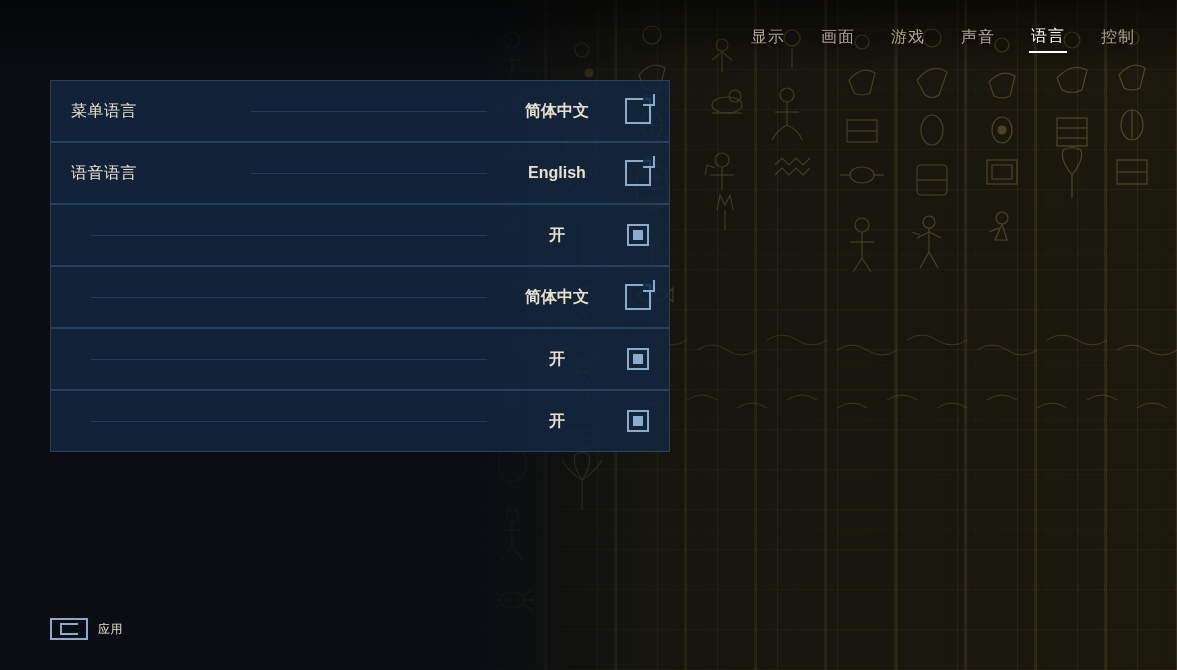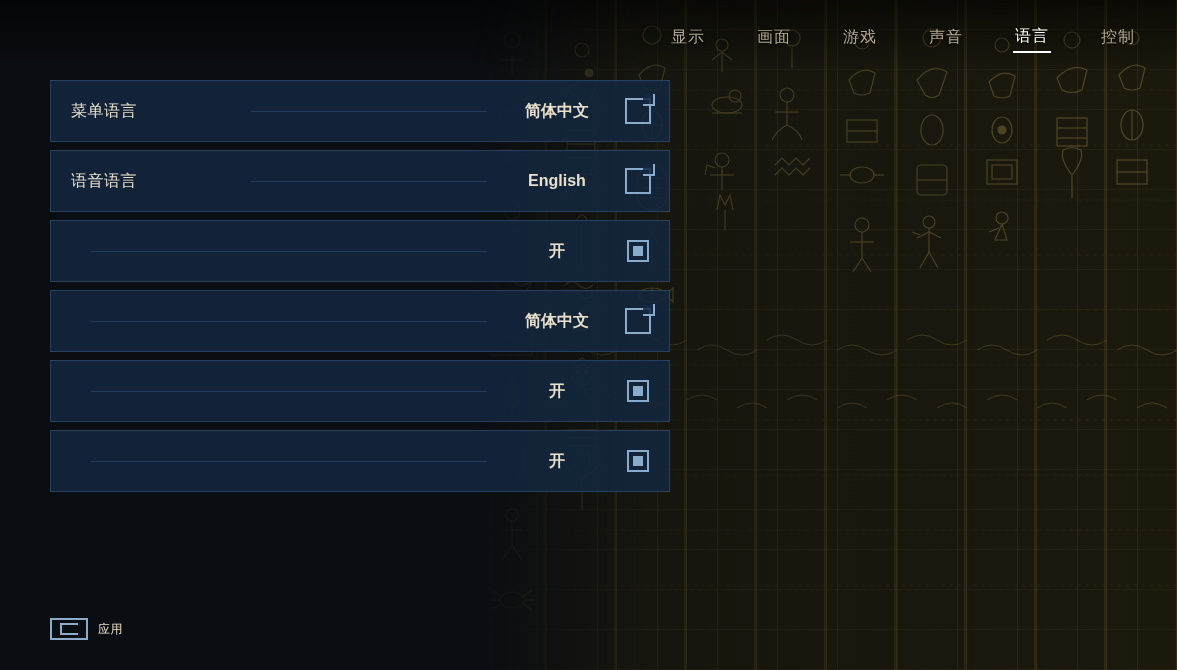--- a/index.html
+++ b/index.html
@@ -68,21 +68,21 @@
       display: flex;
       align-items: center;
       justify-content: flex-end;
       padding-right: 40px;
       z-index: 10;
       background: linear-gradient(to bottom, rgba(0,0,0,0.6) 0%, transparent 100%);
     }
 
     .nav-items {
       display: flex;
-      gap: 48px;
+      gap: 32px;
       align-items: center;
     }
 
     .nav-item {
       color: #b0a890;
       font-size: 16px;
       cursor: pointer;
       padding: 4px 2px;
       letter-spacing: 1px;
       text-shadow: 0 1px 3px rgba(0,0,0,0.8);
@@ -100,21 +100,21 @@
       top: 80px;
       left: 50px;
       z-index: 10;
       width: 620px;
     }
 
     
     .settings-list {
       display: flex;
       flex-direction: column;
-      gap: 8px;
+      gap: 0;
     }
 
     .setting-row {
       display: flex;
       align-items: center;
       background: rgba(20, 40, 65, 0.85);
       border: 1px solid rgba(80, 120, 160, 0.35);
       height: 62px;
       padding: 0 16px 0 20px;
       cursor: pointer;

